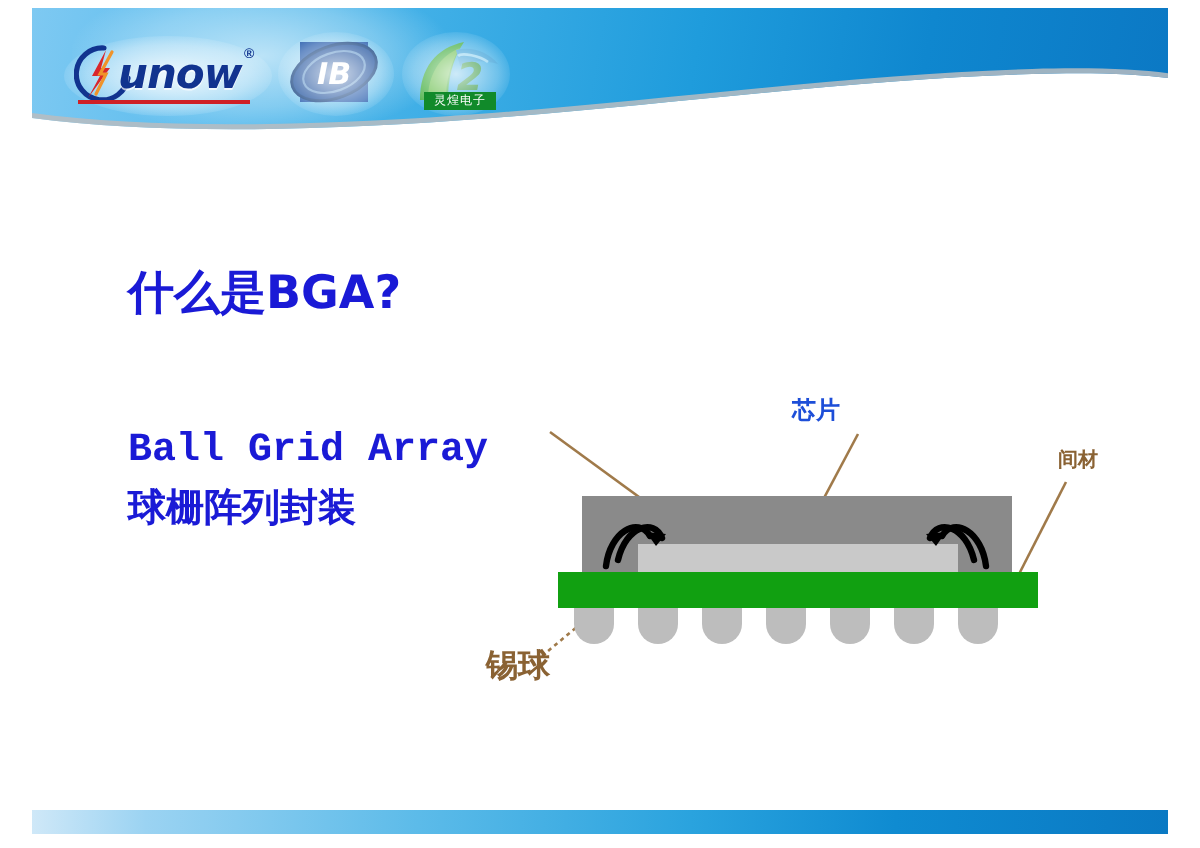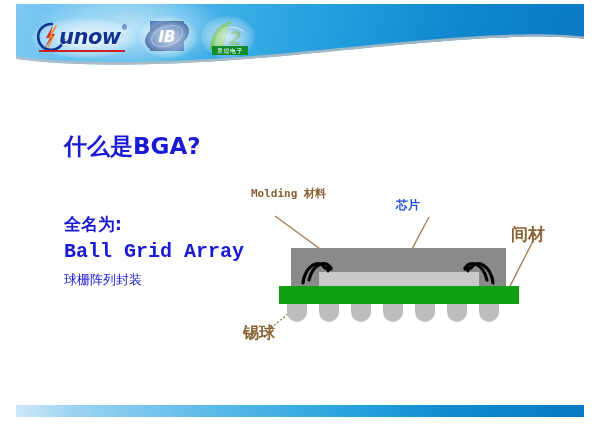--- a/index.html
+++ b/index.html
@@ -187,22 +187,22 @@
     white-space: nowrap;
   }
   .line-en {
     font-size: 20px;
     font-weight: bold;
     line-height: 30px;
     white-space: nowrap;
     font-family: Liberation Mono, monospace;
   }
   .line-cn2 {
-    font-size: 13px;
-    font-weight: normal;
+    font-size: 19px;
+    font-weight: bold;
     line-height: 26px;
     white-space: nowrap;
   }
 
   
   .diagram {
     position: absolute;
     left: 243px;
     top: 186px;
     width: 330px;
@@ -273,21 +273,20 @@
         <text x="31" y="27" text-anchor="middle" font-family="DejaVu Sans, sans-serif" font-size="19" font-weight="bold" font-style="italic" fill="#1d8a2e">2</text>
       </svg>
       <div class="cnlabel">灵煌电子</div>
     </div>
 
   </div>
 
   <div class="title">什么是BGA?</div>
 
   <div class="subtitle-block">
-    <div class="line-cn1">全名为:</div>
     <div class="line-en">Ball Grid Array</div>
     <div class="line-cn2">球栅阵列封装</div>
   </div>
 
   <div class="diagram">
     <svg width="330" height="160" viewBox="0 0 330 160">
 
       <g stroke="#a07a4a" stroke-width="1.3" fill="none">
         <path d="M32,30 L95,76"></path>
         <path d="M186,31 L152,95"></path>
@@ -319,24 +318,23 @@
         <path d="M44,118 L64,118 L64,126 A10,10 0 0,1 44,126 Z"></path>
         <path d="M76,118 L96,118 L96,126 A10,10 0 0,1 76,126 Z"></path>
         <path d="M108,118 L128,118 L128,126 A10,10 0 0,1 108,126 Z"></path>
         <path d="M140,118 L160,118 L160,126 A10,10 0 0,1 140,126 Z"></path>
         <path d="M172,118 L192,118 L192,126 A10,10 0 0,1 172,126 Z"></path>
         <path d="M204,118 L224,118 L224,126 A10,10 0 0,1 204,126 Z"></path>
         <path d="M236,118 L256,118 L256,126 A10,10 0 0,1 236,126 Z"></path>
       </g>
     </svg>
 
-    <div style="position:absolute;left:8px;top:0px;font-size:11px;font-weight:bold;color:#8a6233;white-space:nowrap;font-family:'DejaVu Sans Mono',monospace;">Molding 材料</div>
 
     <div style="position:absolute;left:153px;top:11px;font-size:12px;font-weight:bold;color:#1d4ed8;white-space:nowrap;font-family:'DejaVu Sans',sans-serif;">芯片</div>
 
-    <div style="position:absolute;left:268px;top:37px;font-size:17px;font-weight:bold;color:#8a6233;white-space:nowrap;font-family:'DejaVu Sans',sans-serif;">间材</div>
+    <div style="position:absolute;left:286px;top:37px;font-size:10px;font-weight:bold;color:#8a6233;white-space:nowrap;font-family:'DejaVu Sans',sans-serif;">间材</div>
 
     <div style="position:absolute;left:0px;top:137px;font-size:16px;font-weight:bold;color:#8a6233;white-space:nowrap;font-family:'DejaVu Sans',sans-serif;">锡球</div>
   </div>
 
   <div class="bottom-bar"></div>
 
 </div>
 
 </body></html>

